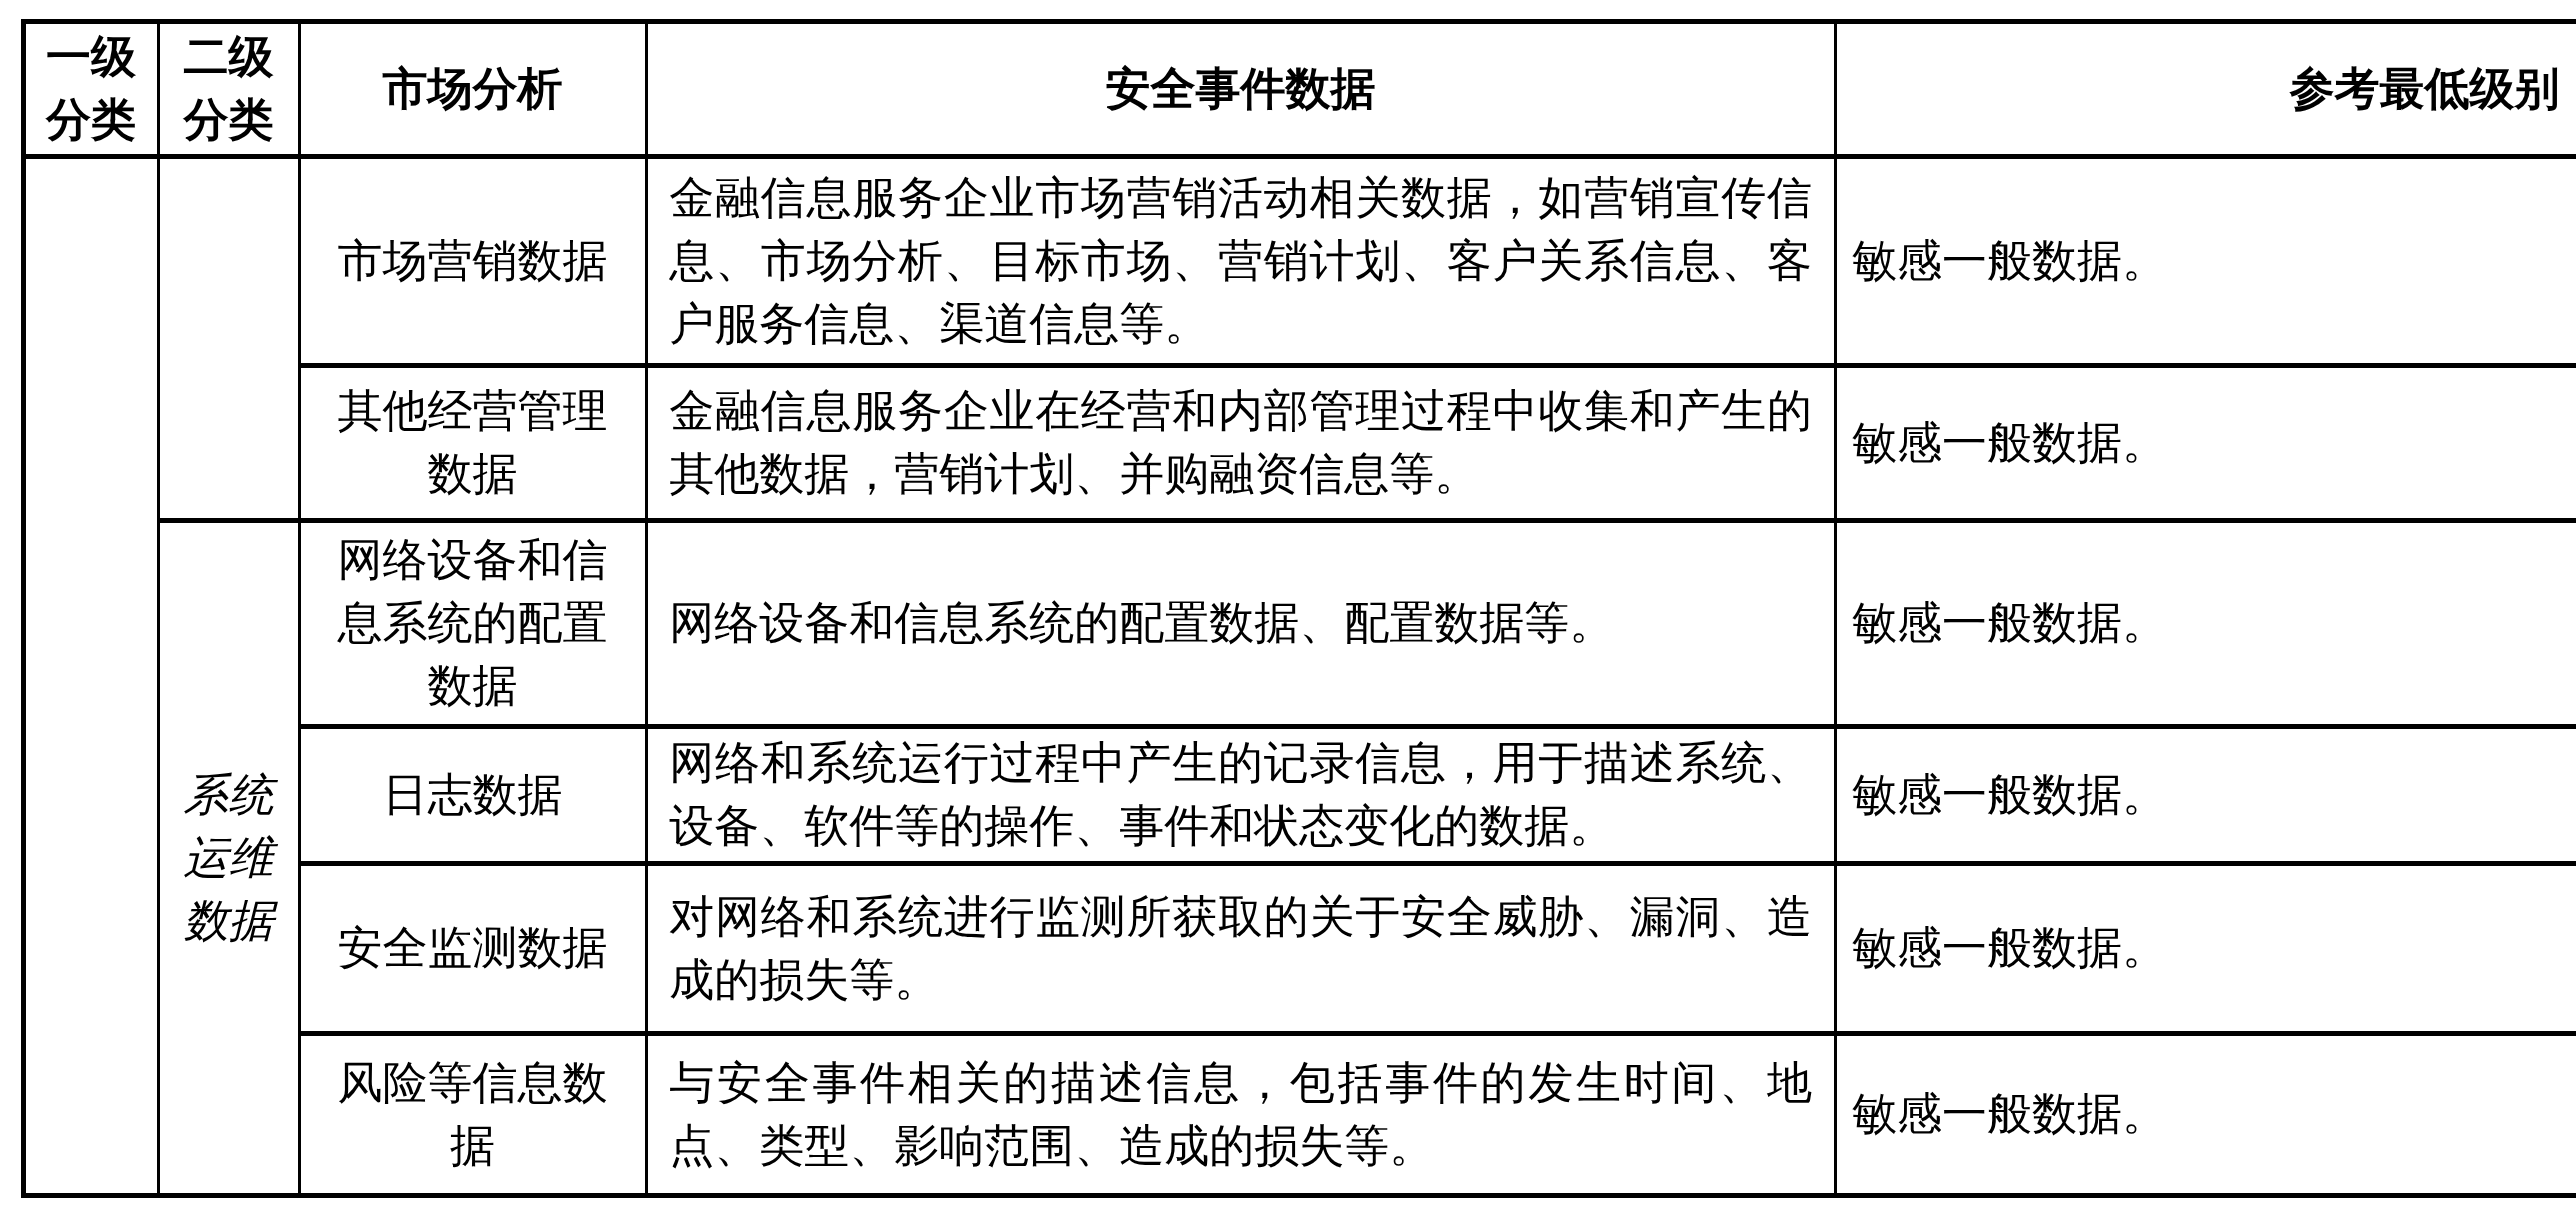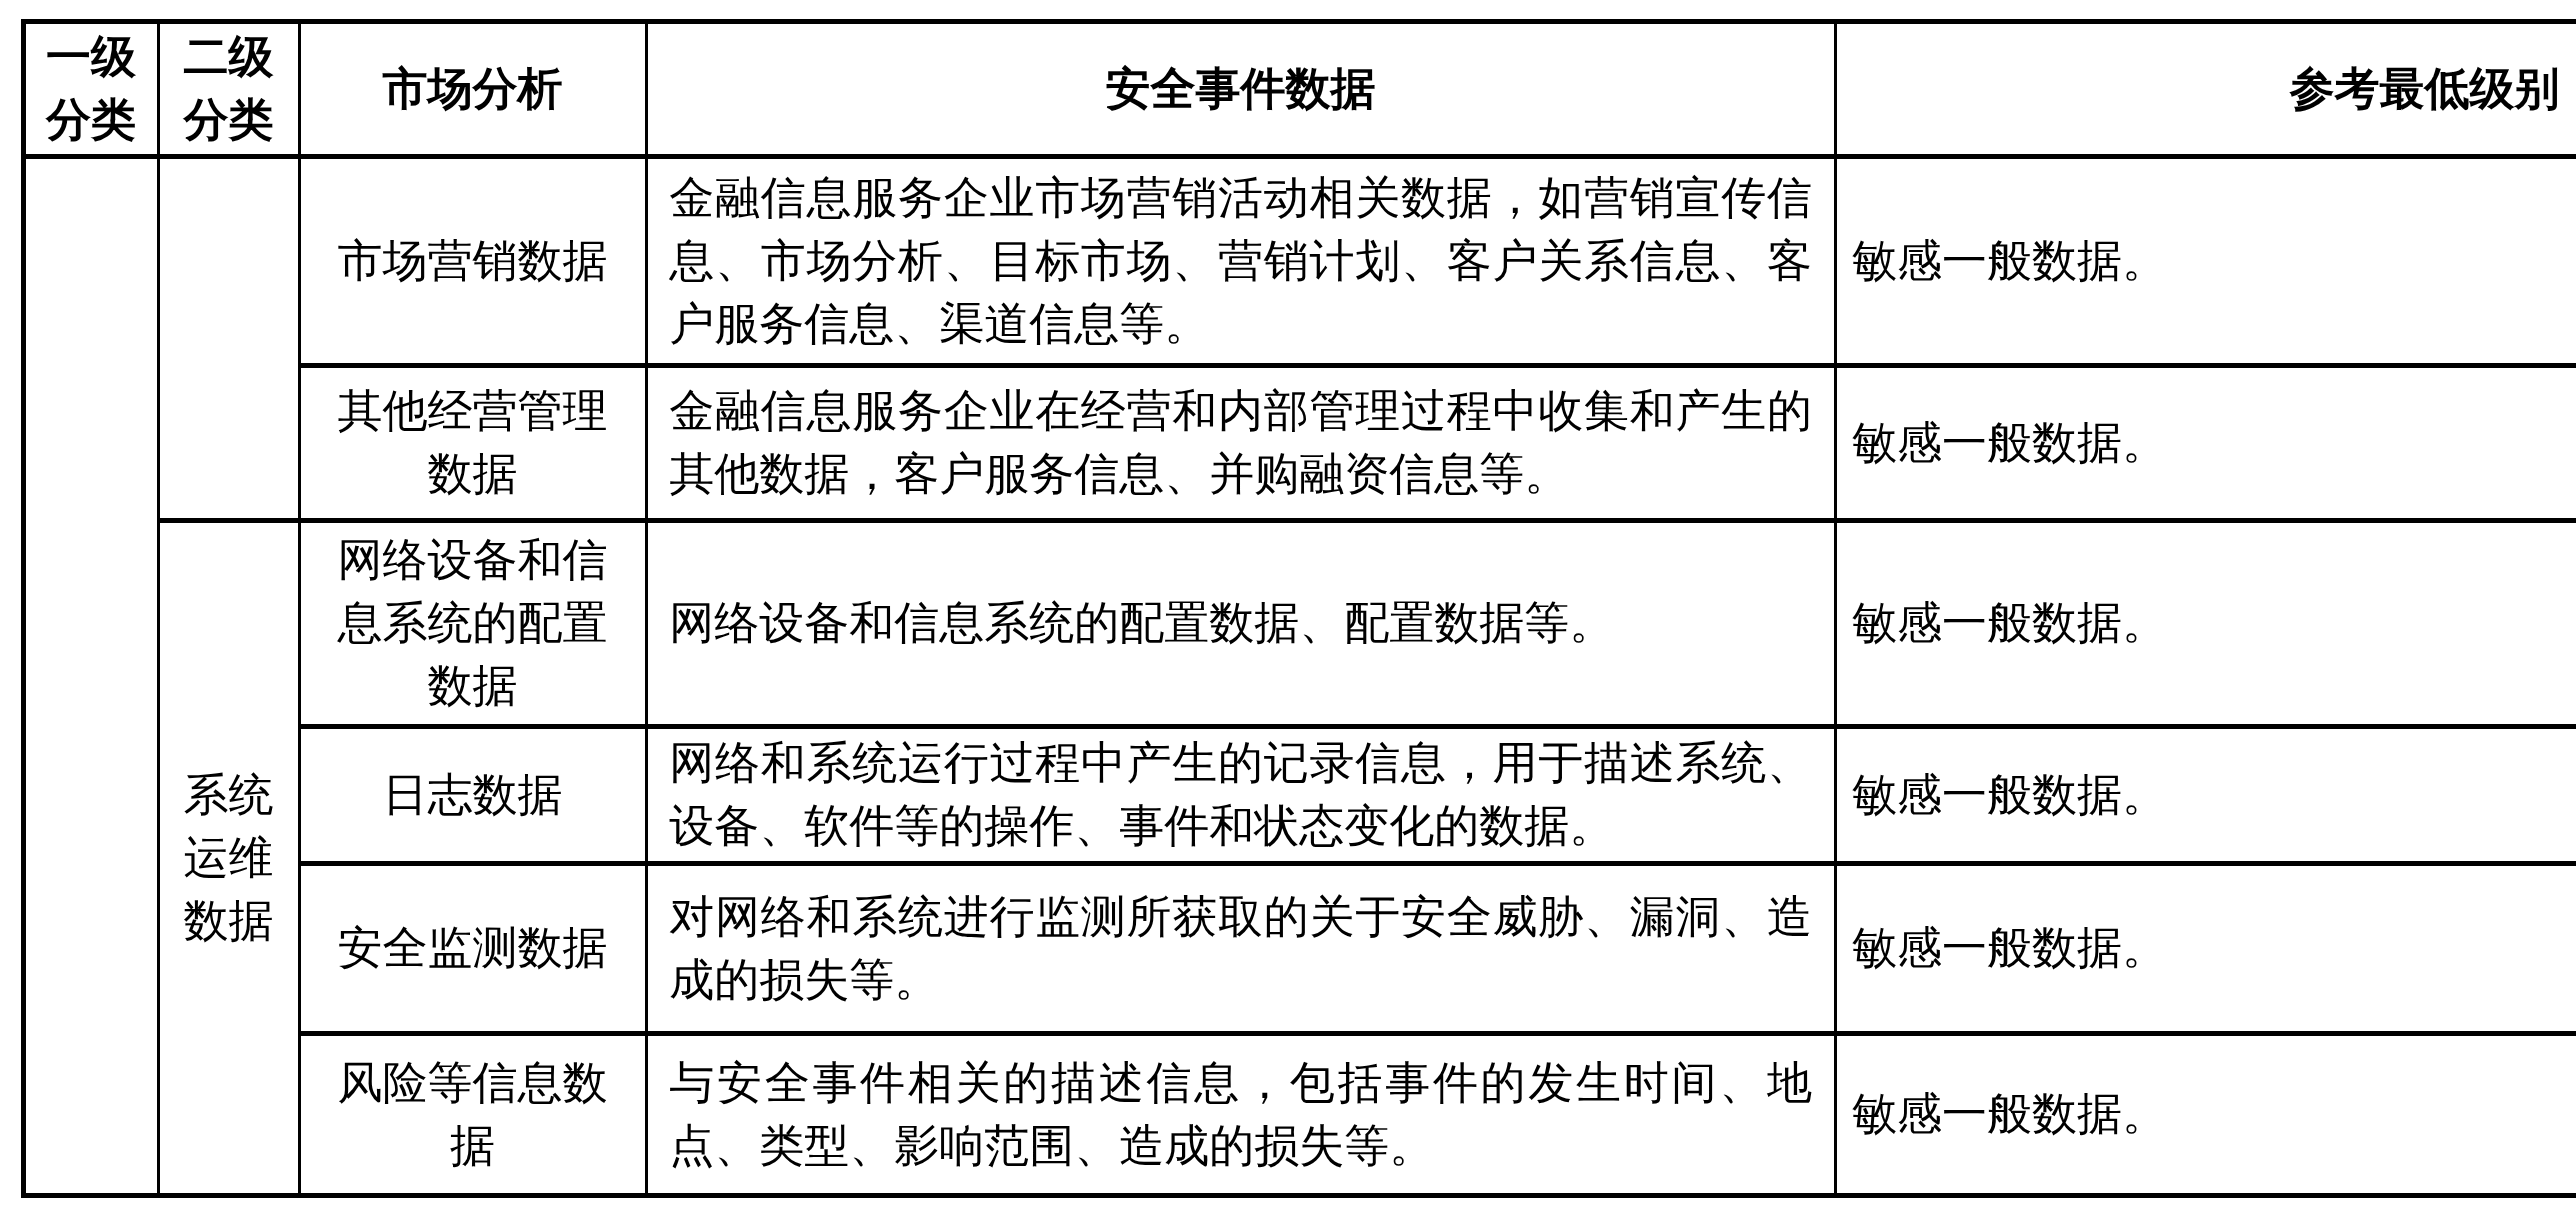--- a/index.html
+++ b/index.html
@@ -37,20 +37,21 @@
     word-break: break-all;
   }
   .doc-table th {
     font-weight: bold;
     text-align: center;
     padding: 0 5.2px;
   }
   td.c-l1, td.c-l2 {
     text-align: center;
     padding: 0 5.2px;
+    font-style: italic;
   }
   td.c-l3 {
     text-align: center;
     padding: 0 15.5px;
   }
   td.c-desc {
     text-align: justify;
     text-justify: inter-ideograph;
     padding: 0 21.6px;
   }
@@ -81,21 +82,21 @@
       </tr>
       <tr style="height:209px">
         <td class="c-l1" rowspan="6"></td>
         <td class="c-l2" rowspan="2"></td>
         <td class="c-l3">市场营销数据</td>
         <td class="c-desc">金融信息服务企业市场营销活动相关数据，如营销宣传信息、市场分析、目标市场、营销计划、客户关系信息、客户服务信息、渠道信息等。</td>
         <td class="c-min">敏感一般数据。</td>
       </tr>
       <tr style="height:155px">
         <td class="c-l3">其他经营管理数据</td>
-        <td class="c-desc">金融信息服务企业在经营和内部管理过程中收集和产生的其他数据，客户服务信息、并购融资信息等。</td>
+        <td class="c-desc">金融信息服务企业在经营和内部管理过程中收集和产生的其他数据，营销计划、并购融资信息等。</td>
         <td class="c-min">敏感一般数据。</td>
       </tr>
       <tr style="height:206px">
         <td class="c-l2" rowspan="4">系统运维数据</td>
         <td class="c-l3">网络设备和信息系统的配置数据</td>
         <td class="c-desc">网络设备和信息系统的配置数据、配置数据等。</td>
         <td class="c-min">敏感一般数据。</td>
       </tr>
       <tr style="height:137px">
         <td class="c-l3">日志数据</td>

